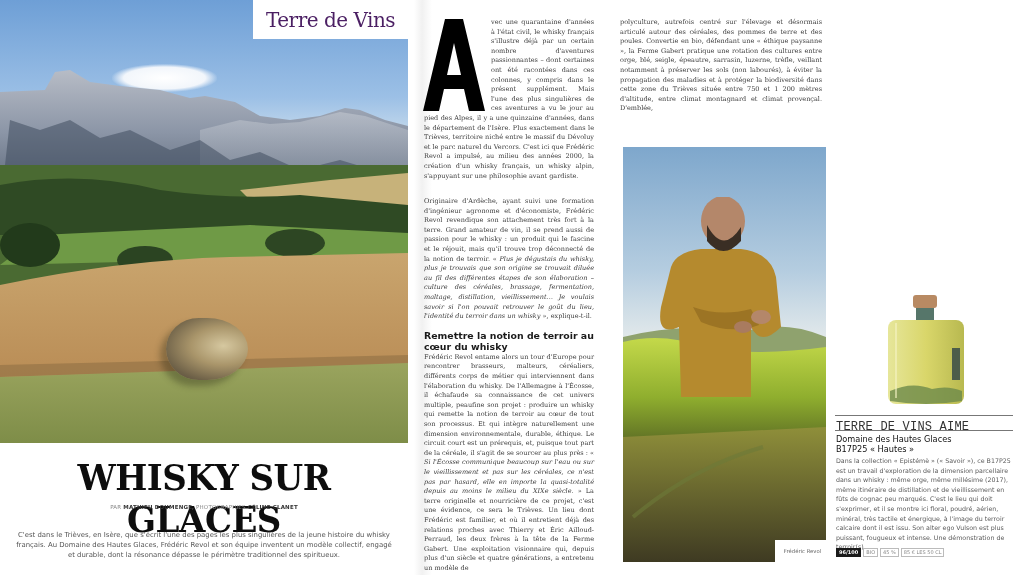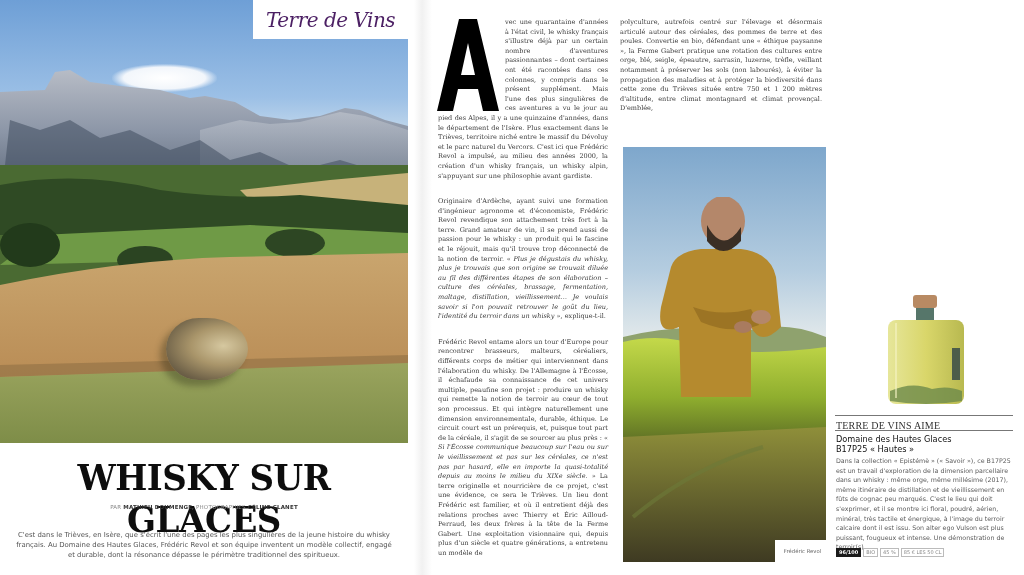--- a/index.html
+++ b/index.html
@@ -21,21 +21,21 @@
     position: absolute; left: 166px; top: 318px; width: 82px; height: 62px;
     border-radius: 40% 50% 50% 40% / 50%;
     background: radial-gradient(ellipse at 70% 45%, #d6c8a0 0%, #a9956a 40%, #6e6148 75%, #4f4535 100%);
     box-shadow: -6px 6px 6px rgba(40,40,20,0.35);
   }
   .masthead {
     position: absolute; left: 253px; top: 0; width: 155px; height: 39px; background: #ffffff;
     display: flex; align-items: center; justify-content: center;
   }
   .masthead span {
-    font-family: "DejaVu Serif", serif; font-style: italic; font-size: 20px; color: #4b1f63;
+    font-family: "DejaVu Serif", serif; font-size: 20px; color: #4b1f63;
     letter-spacing: -0.5px;
   }
   .title {
     position: absolute; left: 0; top: 458px; width: 408px; text-align: center;
     font-family: "DejaVu Serif", serif; font-weight: bold; font-size: 34px; color: #0d0d0d;
     letter-spacing: -0.5px; transform: scaleY(1.05);
   }
   .byline {
     position: absolute; left: 0; top: 504px; width: 408px; text-align: center;
     font-family: "DejaVu Sans", sans-serif; font-size: 5.5px; color: #888; letter-spacing: 0.2px;
@@ -48,21 +48,21 @@
   .gutter {
     position: absolute; left: 414px; top: 0; width: 18px; height: 575px;
     background: linear-gradient(90deg, #ffffff 0%, #f1f1f1 45%, #ffffff 100%);
   }
 
   
   .col {
     position: absolute; font-family: "DejaVu Serif", serif; font-size: 6.5px; line-height: 9.6px;
     color: #3a3a3a; text-align: justify; hyphens: auto;
   }
-  .col1 { left: 438px; top: 18px; width: 170px; }
+  .col1 { left: 424px; top: 18px; width: 170px; }
   .dropcap {
     float: left; width: 62px; height: 90px; margin: 1px 6px 0 -1px;
     display: flex; align-items: flex-start; justify-content: center;
   }
   .dropcap svg { width: 62px; height: 92px; }
   .col p { margin: 0; }
   .col p + p { margin-top: 16px; }
   .col em { font-style: italic; }
   .subhead {
     font-family: "DejaVu Sans", sans-serif; font-weight: bold; font-size: 9.4px; line-height: 11px;
@@ -80,21 +80,21 @@
     position: absolute; left: 775px; top: 540px; width: 55px; height: 22px; background: #ffffff;
     font-family: "DejaVu Sans", sans-serif; font-size: 5.3px; color: #666;
     display: flex; align-items: center; justify-content: center;
   }
   .bottle {
     position: absolute; left: 882px; top: 293px; width: 86px; height: 115px;
   }
   .rule { position: absolute; left: 835px; width: 178px; height: 1px; background: #777; }
   .sidebox-kicker {
     position: absolute; left: 836px; top: 420px; width: 178px;
-    font-family: Liberation Serif, serif; font-size: 10px; letter-spacing: 0.2px; color: #333;
+    font-family: Liberation Mono, monospace; font-size: 12px; letter-spacing: 0.2px; color: #333;
   }
   .sidebox-title {
     position: absolute; left: 836px; top: 434px; width: 180px;
     font-family: "DejaVu Sans", sans-serif; font-weight: normal; font-size: 8.2px; line-height: 10px; color: #111;
   }
   .sidebox-text {
     position: absolute; left: 836px; top: 456px; width: 182px;
     font-family: "DejaVu Sans", sans-serif; font-size: 6.3px; line-height: 9.6px; color: #5a5a5a;
   }
   .tags { position: absolute; left: 836px; top: 548px; display: flex; gap: 2px; }
@@ -165,20 +165,21 @@
 <div class="gutter"></div>
 
 <div class="col col1">
   <div class="dropcap">
     <svg viewBox="0 0 62 92">
       <path d="M22,0 L40,0 L62,92 L46,92 L41,70 L21,70 L16,92 L0,92 Z M24,56 L38,56 L31,24 Z" fill="#000"></path>
     </svg>
   </div>
   <p>vec une quarantaine d'années à l'état civil, le whisky français s'illustre déjà par un certain nombre d'aventures passionnantes – dont certaines ont été racontées dans ces colonnes, y compris dans le présent supplément. Mais l'une des plus singulières de ces aventures a vu le jour au pied des Alpes, il y a une quinzaine d'années, dans le département de l'Isère. Plus exactement dans le Trièves, territoire niché entre le massif du Dévoluy et le parc naturel du Vercors. C'est ici que Frédéric Revol a impulsé, au milieu des années 2000, la création d'un whisky français, un whisky alpin, s'appuyant sur une philosophie avant gardiste.</p>
   <p><span>Originaire d'Ardèche, ayant suivi une formation d'ingénieur agronome et d'économiste, Frédéric Revol revendique son attachement très fort à la terre. Grand amateur de vin, il se prend aussi de passion pour le whisky : un produit qui le fascine et le réjouit, mais qu'il trouve trop déconnecté de la notion de terroir. « </span><em>Plus je dégustais du whisky, plus je trouvais que son origine se trouvait diluée au fil des différentes étapes de son élaboration – culture des céréales, brassage, fermentation, maltage, distillation, vieillissement… Je voulais savoir si l'on pouvait retrouver le goût du lieu, l'identité du terroir dans un whisky</em><span> », explique-t-il.</span></p>
+  <h2 class="subhead">Remettre la notion de terroir au cœur du whisky</h2>
   <p><span>Frédéric Revol entame alors un tour d'Europe pour rencontrer brasseurs, malteurs, céréaliers, différents corps de métier qui interviennent dans l'élaboration du whisky. De l'Allemagne à l'Écosse, il échafaude sa connaissance de cet univers multiple, peaufine son projet : produire un whisky qui remette la notion de terroir au cœur de tout son processus. Et qui intègre naturellement une dimension environnementale, durable, éthique. Le circuit court est un prérequis, et, puisque tout part de la céréale, il s'agit de se sourcer au plus près : « </span><em>Si l'Écosse communique beaucoup sur l'eau ou sur le vieillissement et pas sur les céréales, ce n'est pas par hasard, elle en importe la quasi-totalité depuis au moins le milieu du XIXe siècle</em><span>. » La terre originelle et nourricière de ce projet, c'est une évidence, ce sera le Trièves. Un lieu dont Frédéric est familier, et où il entretient déjà des relations proches avec Thierry et Éric Ailloud-Perraud, les deux frères à la tête de la Ferme Gabert. Une exploitation visionnaire qui, depuis plus d'un siècle et quatre générations, a entretenu un modèle de</span></p>
 </div>
 
 <div class="col col2">
   <p>polyculture, autrefois centré sur l'élevage et désormais articulé autour des céréales, des pommes de terre et des poules. Convertie en bio, défendant une « éthique paysanne », la Ferme Gabert pratique une rotation des cultures entre orge, blé, seigle, épeautre, sarrasin, luzerne, trèfle, veillant notamment à préserver les sols (non labourés), à éviter la propagation des maladies et à protéger la biodiversité dans cette zone du Trièves située entre 750 et 1 200 mètres d'altitude, entre climat montagnard et climat provençal. D'emblée,</p>
 </div>
 
 <div class="portrait">
   <svg class="hills" viewBox="0 0 203 245" preserveAspectRatio="none">
     <defs>

